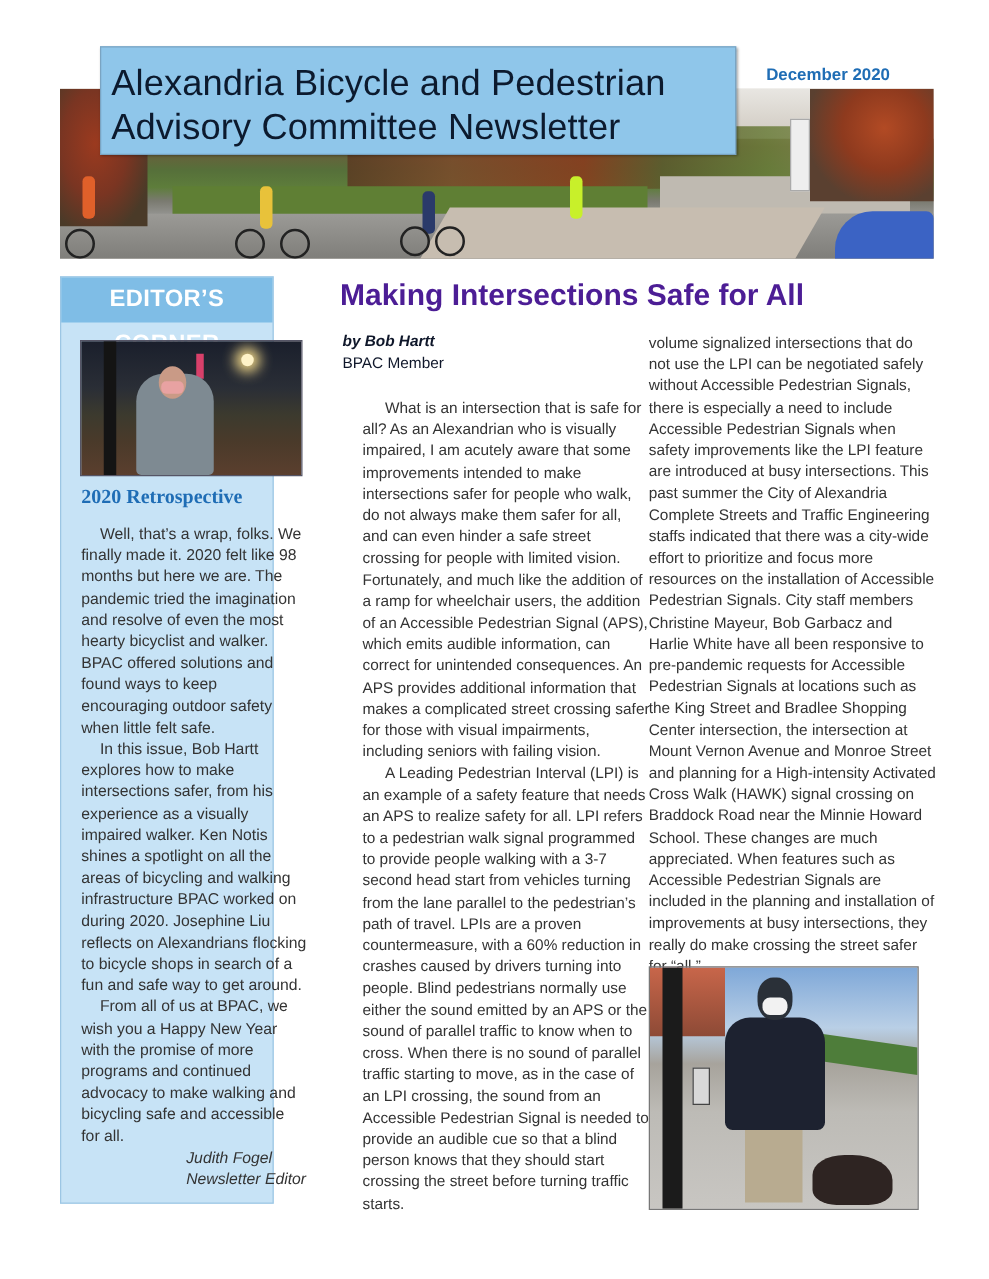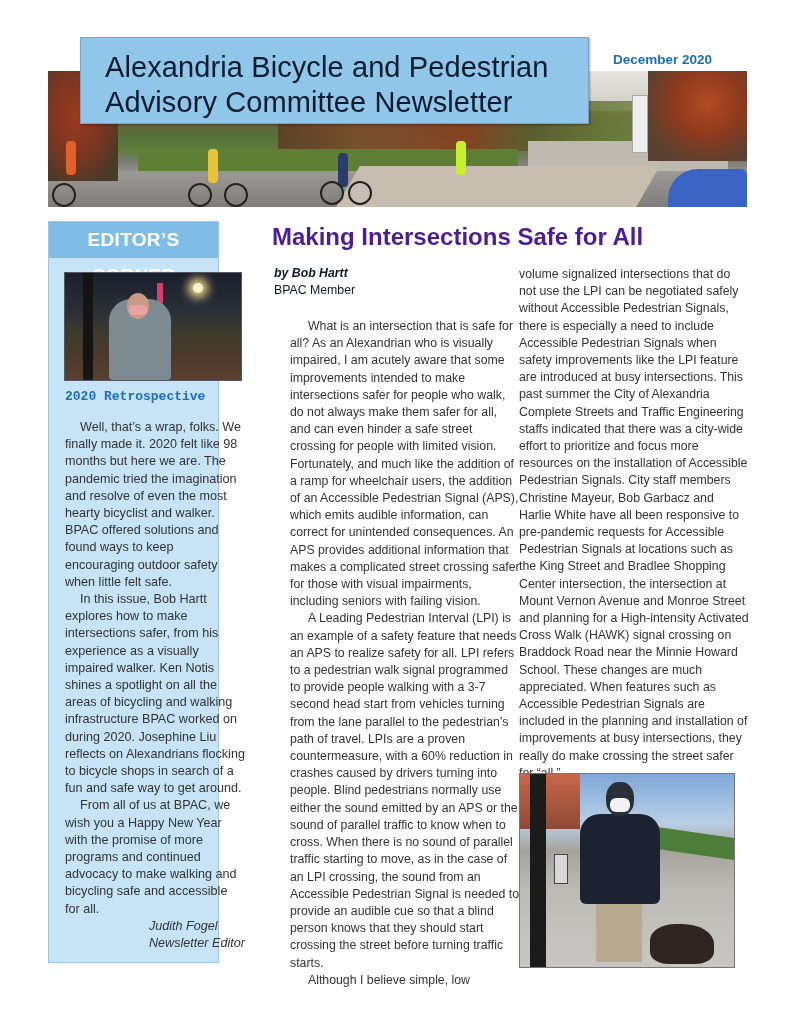--- a/index.html
+++ b/index.html
@@ -16,40 +16,40 @@
     .banner .path { position:absolute; left:300px; top:95px; width:300px; height:41px; background:#c7bdb0; transform:skewX(-30deg); }
     .banner .wall { position:absolute; left:480px; top:70px; width:200px; height:30px; background:#bfbab1; }
     .banner .tree-r { position:absolute; left:600px; top:0; width:99px; height:90px; background:radial-gradient(ellipse at 60% 35%,#b24a24 0%,#8e3a1e 40%,#5a4030 75%); }
     .banner .car { position:absolute; left:620px; top:98px; width:79px; height:38px; background:#3b63c4; border-radius:30px 6px 0 0; }
     .banner .sign { position:absolute; left:584px; top:24px; width:14px; height:56px; background:#eee; border:1px solid #aaa; }
     .banner .rider { position:absolute; width:10px; height:34px; border-radius:4px; }
     .banner .wheel { position:absolute; width:20px; height:20px; border:2px solid #222; border-radius:50%; }
 
     .title-box { position:absolute; left:80px; top:37px; width:509px; height:87px; background:#8fc6ea;
                  border:1px solid #7aa4c2; box-shadow:1px 1px 2px rgba(0,0,0,.35); box-sizing:border-box; }
-    .title-box h1 { margin:0; padding:12px 0 0 24px; font-family:"Liberation Sans", sans-serif; font-weight:normal;
+    .title-box h1 { margin:0; padding:12px 0 0 8px; font-family:"Liberation Sans", sans-serif; font-weight:normal;
                     font-size:29px; line-height:35px; color:#0c1a2e; letter-spacing:0.1px; }
     .issue-date { position:absolute; left:584px; top:52px; width:128px; text-align:right;
                   font-family:"Liberation Sans", sans-serif; font-weight:bold; font-size:13.5px; color:#1f6db5; }
 
     .sidebar { position:absolute; left:48px; top:221px; width:171px; height:742px; background:#c7e3f6;
                border:1px solid #9cc6e4; box-sizing:border-box; }
     .sidebar-head { height:36px; background:#7fbde6; color:#fff; font-family:"Liberation Sans", sans-serif; font-weight:bold;
                     font-size:19px; line-height:36px; text-align:center; letter-spacing:0.3px; }
     .editor-photo { position:absolute; left:15px; top:50px; width:176px; height:107px; border:1px solid #556;
                     background:linear-gradient(180deg,#1a1f2c 0%,#2a2e36 35%,#3c3a2e 55%,#4a3a2a 75%,#5b3f2e 100%); overflow:hidden; }
     .editor-photo .light { position:absolute; left:128px; top:10px; width:10px; height:10px; border-radius:50%; background:#fff3c8; box-shadow:0 0 10px 5px #f3d98a; }
     .editor-photo .pole { position:absolute; left:18px; top:0; width:10px; height:107px; background:#141414; }
     .editor-photo .person { position:absolute; left:44px; top:26px; width:62px; height:81px; background:#7e8a92; border-radius:22px 22px 4px 4px; }
     .editor-photo .head { position:absolute; left:62px; top:20px; width:22px; height:26px; border-radius:50%; background:#c99a86; }
     .editor-photo .mask { position:absolute; left:64px; top:32px; width:18px; height:10px; border-radius:4px; background:#e8a2a2; }
     .editor-photo .tower { position:absolute; left:92px; top:10px; width:6px; height:20px; background:#d8406a; }
 
-    .sidebar h3 { position:absolute; left:16px; top:167px; margin:0; font-family:Liberation Mono, monospace;
-                  font-size:13px; font-weight:bold; color:#1f6db5;text-align:center; }
+    .sidebar h3 { position:absolute; left:16px; top:167px; margin:0; font-family:Liberation Serif, serif;
+                  font-size:16px; font-weight:bold; color:#1f6db5;text-align:center; }
     .sidebar-body { position:absolute; left:16px; top:197px; width:180px; font-family:"Liberation Sans", sans-serif;
                     font-size:12.6px; line-height:17.2px; color:#333; }
     .sidebar-body p { margin:0; text-indent:15px; }
     .signature { margin-top:0; padding-left:84px; font-style:italic; }
 
     .article-title { position:absolute; left:272px; top:223px; margin:0; font-family:"Liberation Sans", sans-serif;
                      font-size:24px; font-weight:bold; color:#4c1d95; }
     .byline { position:absolute; left:274px; top:265px; font-family:"Liberation Sans", sans-serif; font-size:12.3px;
               line-height:17px; color:#0f172a; }
     .byline .author { font-style:italic; font-weight:bold; }
@@ -126,21 +126,20 @@
 
 <h2 class="article-title">Making Intersections Safe for All</h2>
 <div class="byline">
   <div class="author">by Bob Hartt</div>
   <div>BPAC Member</div>
 </div>
 
 <div class="col col1">
   <p>What is an intersection that is safe for all? As an Alexandrian who is visually impaired, I am acutely aware that some improvements intended to make intersections safer for people who walk, do not always make them safer for all, and can even hinder a safe street crossing for people with limited vision. Fortunately, and much like the addition of a ramp for wheelchair users, the addition of an Accessible Pedestrian Signal (APS), which emits audible information, can correct for unintended consequences. An APS provides additional information that makes a complicated street crossing safer for those with visual impairments, including seniors with failing vision.</p>
   <p>A Leading Pedestrian Interval (LPI) is an example of a safety feature that needs an APS to realize safety for all. LPI refers to a pedestrian walk signal programmed to provide people walking with a 3-7 second head start from vehicles turning from the lane parallel to the pedestrian’s path of travel. LPIs are a proven countermeasure, with a 60% reduction in crashes caused by drivers turning into people. Blind pedestrians normally use either the sound emitted by an APS or the sound of parallel traffic to know when to cross. When there is no sound of parallel traffic starting to move, as in the case of an LPI crossing, the sound from an Accessible Pedestrian Signal is needed to provide an audible cue so that a blind person knows that they should start crossing the street before turning traffic starts.</p>
-  <p>Although I believe simple, low</p>
 </div>
 
 <div class="col col2">
   <p>volume signalized intersections that do not use the LPI can be negotiated safely without Accessible Pedestrian Signals, there is especially a need to include Accessible Pedestrian Signals when safety improvements like the LPI feature are introduced at busy intersections. This past summer the City of Alexandria Complete Streets and Traffic Engineering staffs indicated that there was a city-wide effort to prioritize and focus more resources on the installation of Accessible Pedestrian Signals. City staff members Christine Mayeur, Bob Garbacz and Harlie White have all been responsive to pre-pandemic requests for Accessible Pedestrian Signals at locations such as the King Street and Bradlee Shopping Center intersection, the intersection at Mount Vernon Avenue and Monroe Street and planning for a High-intensity Activated Cross Walk (HAWK) signal crossing on Braddock Road near the Minnie Howard School. These changes are much appreciated. When features such as Accessible Pedestrian Signals are included in the planning and installation of improvements at busy intersections, they really do make crossing the street safer for “all.”</p>
 </div>
 
 <div class="photo2" title="photo of a man in a mask with a guide dog pressing an accessible pedestrian signal button">
   <div class="bldg"></div>
   <div class="grass"></div>
   <div class="pole"></div>

